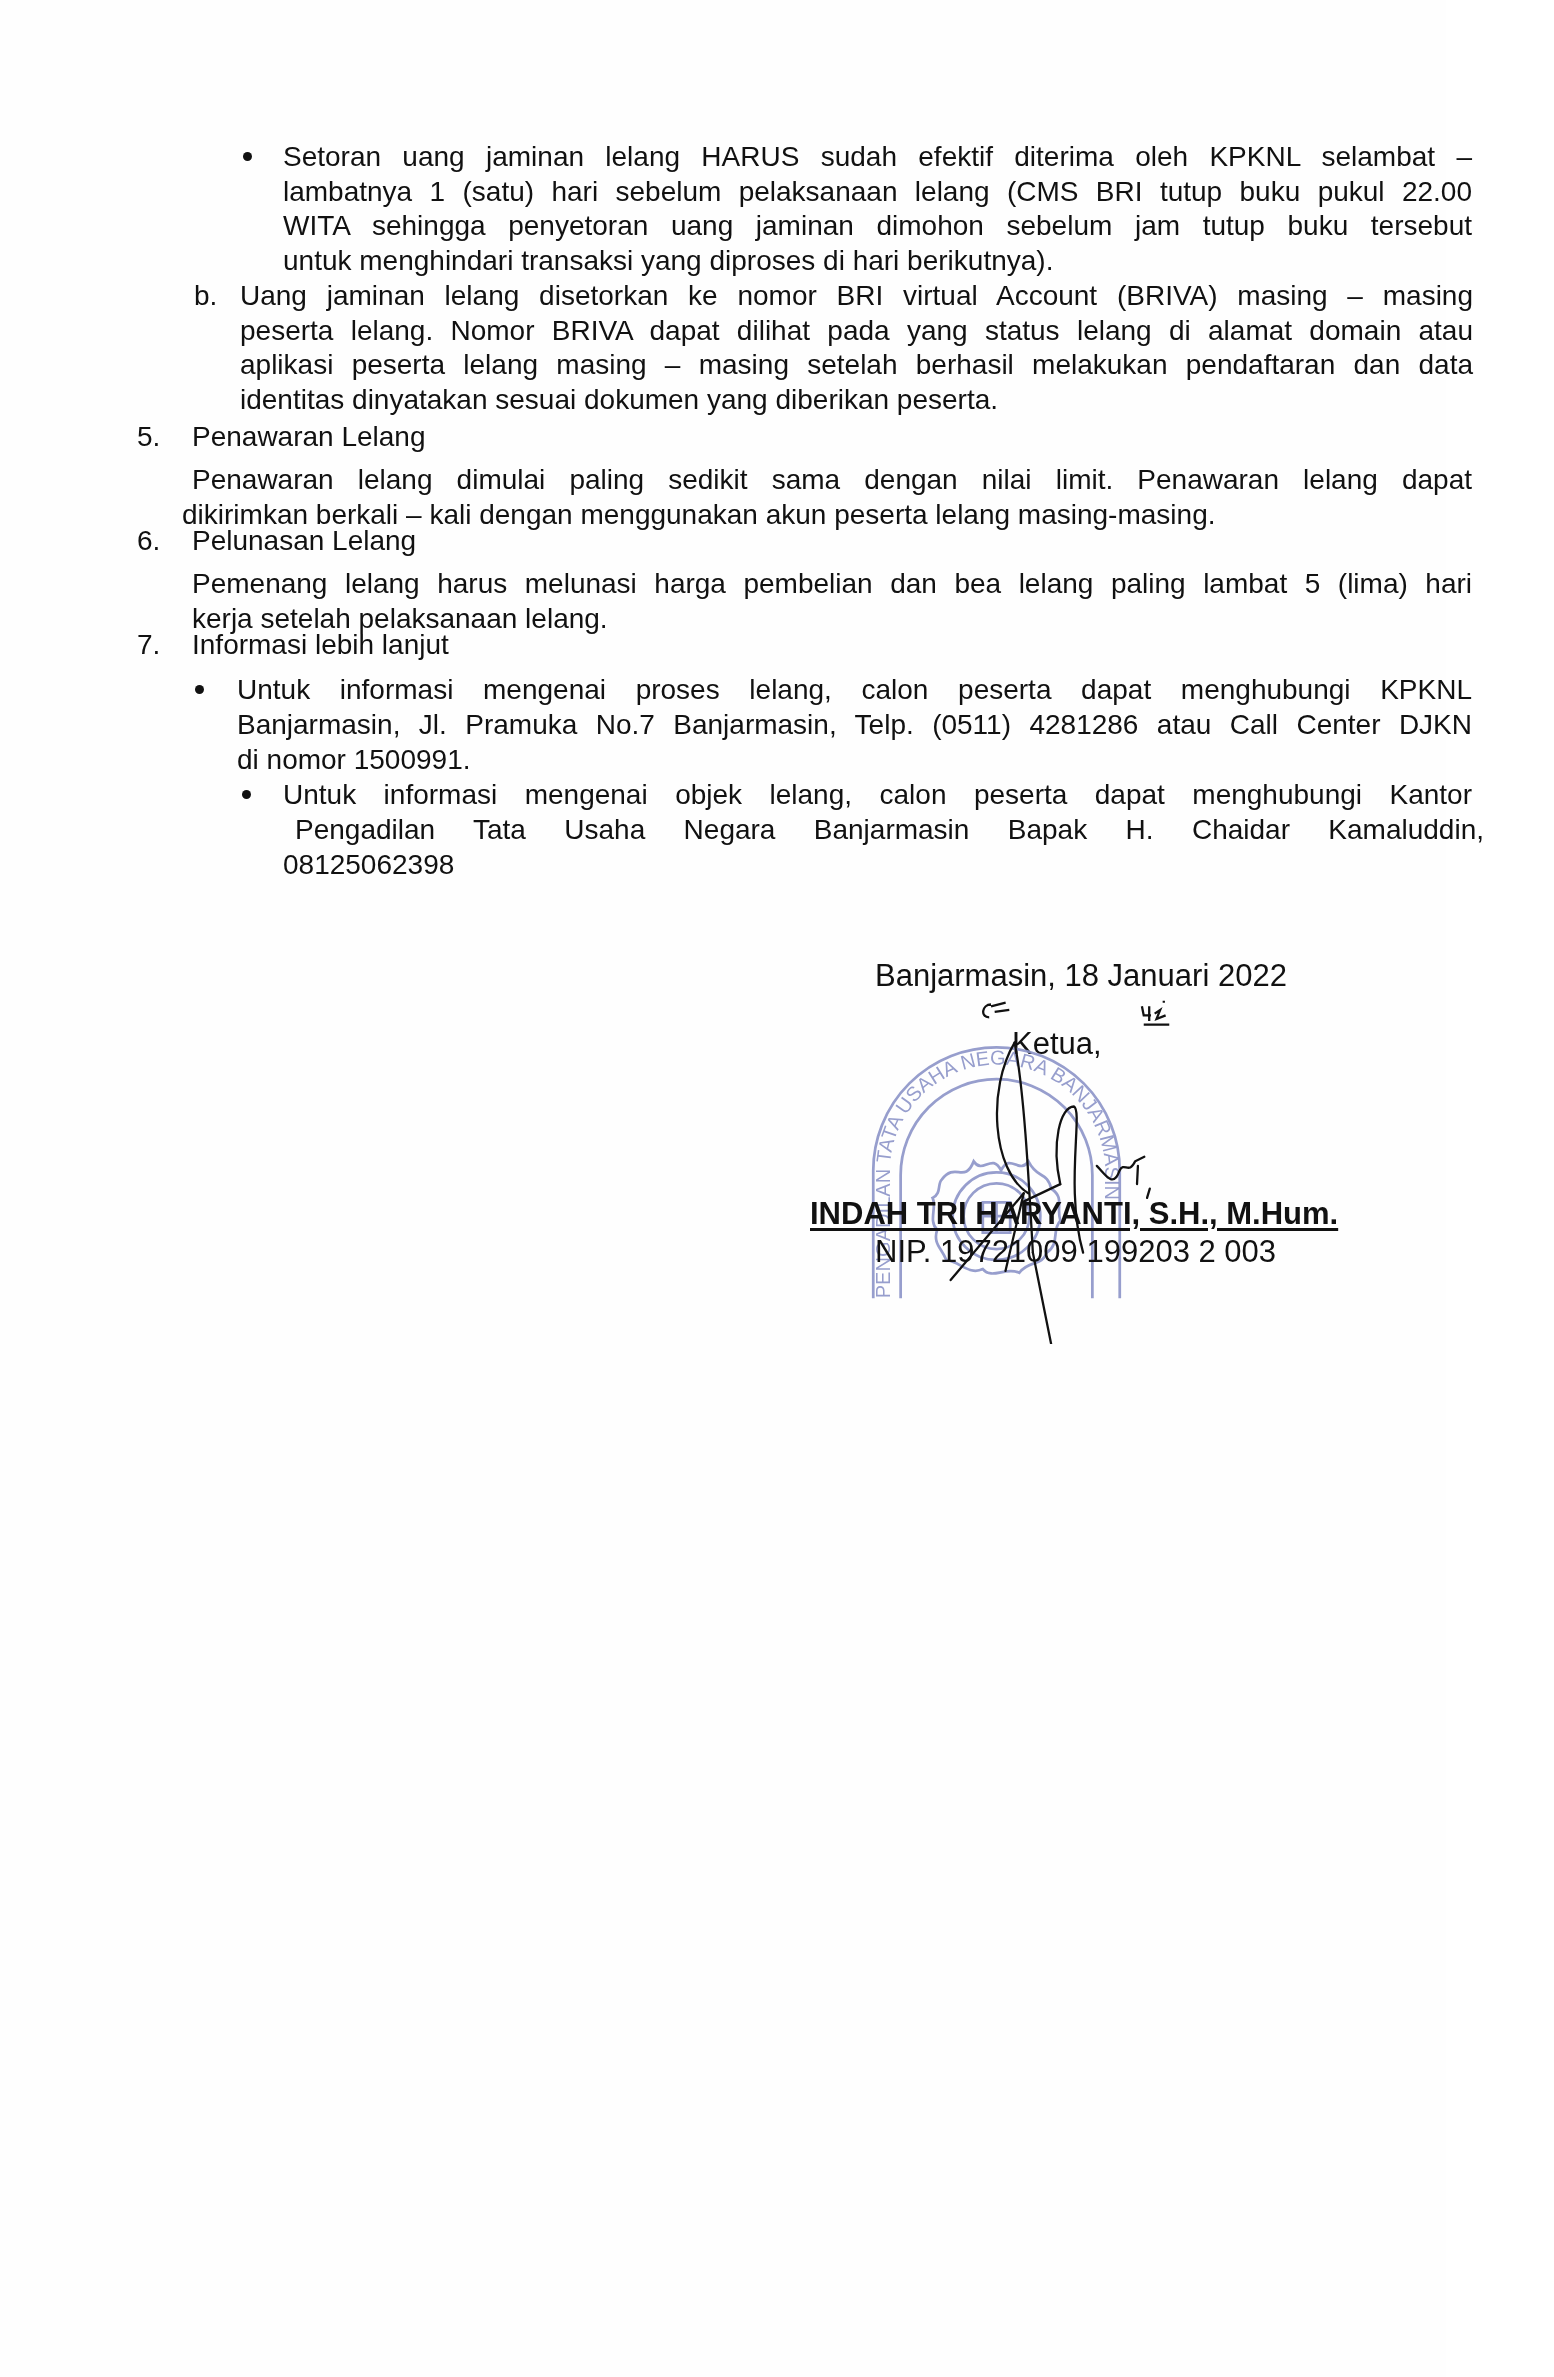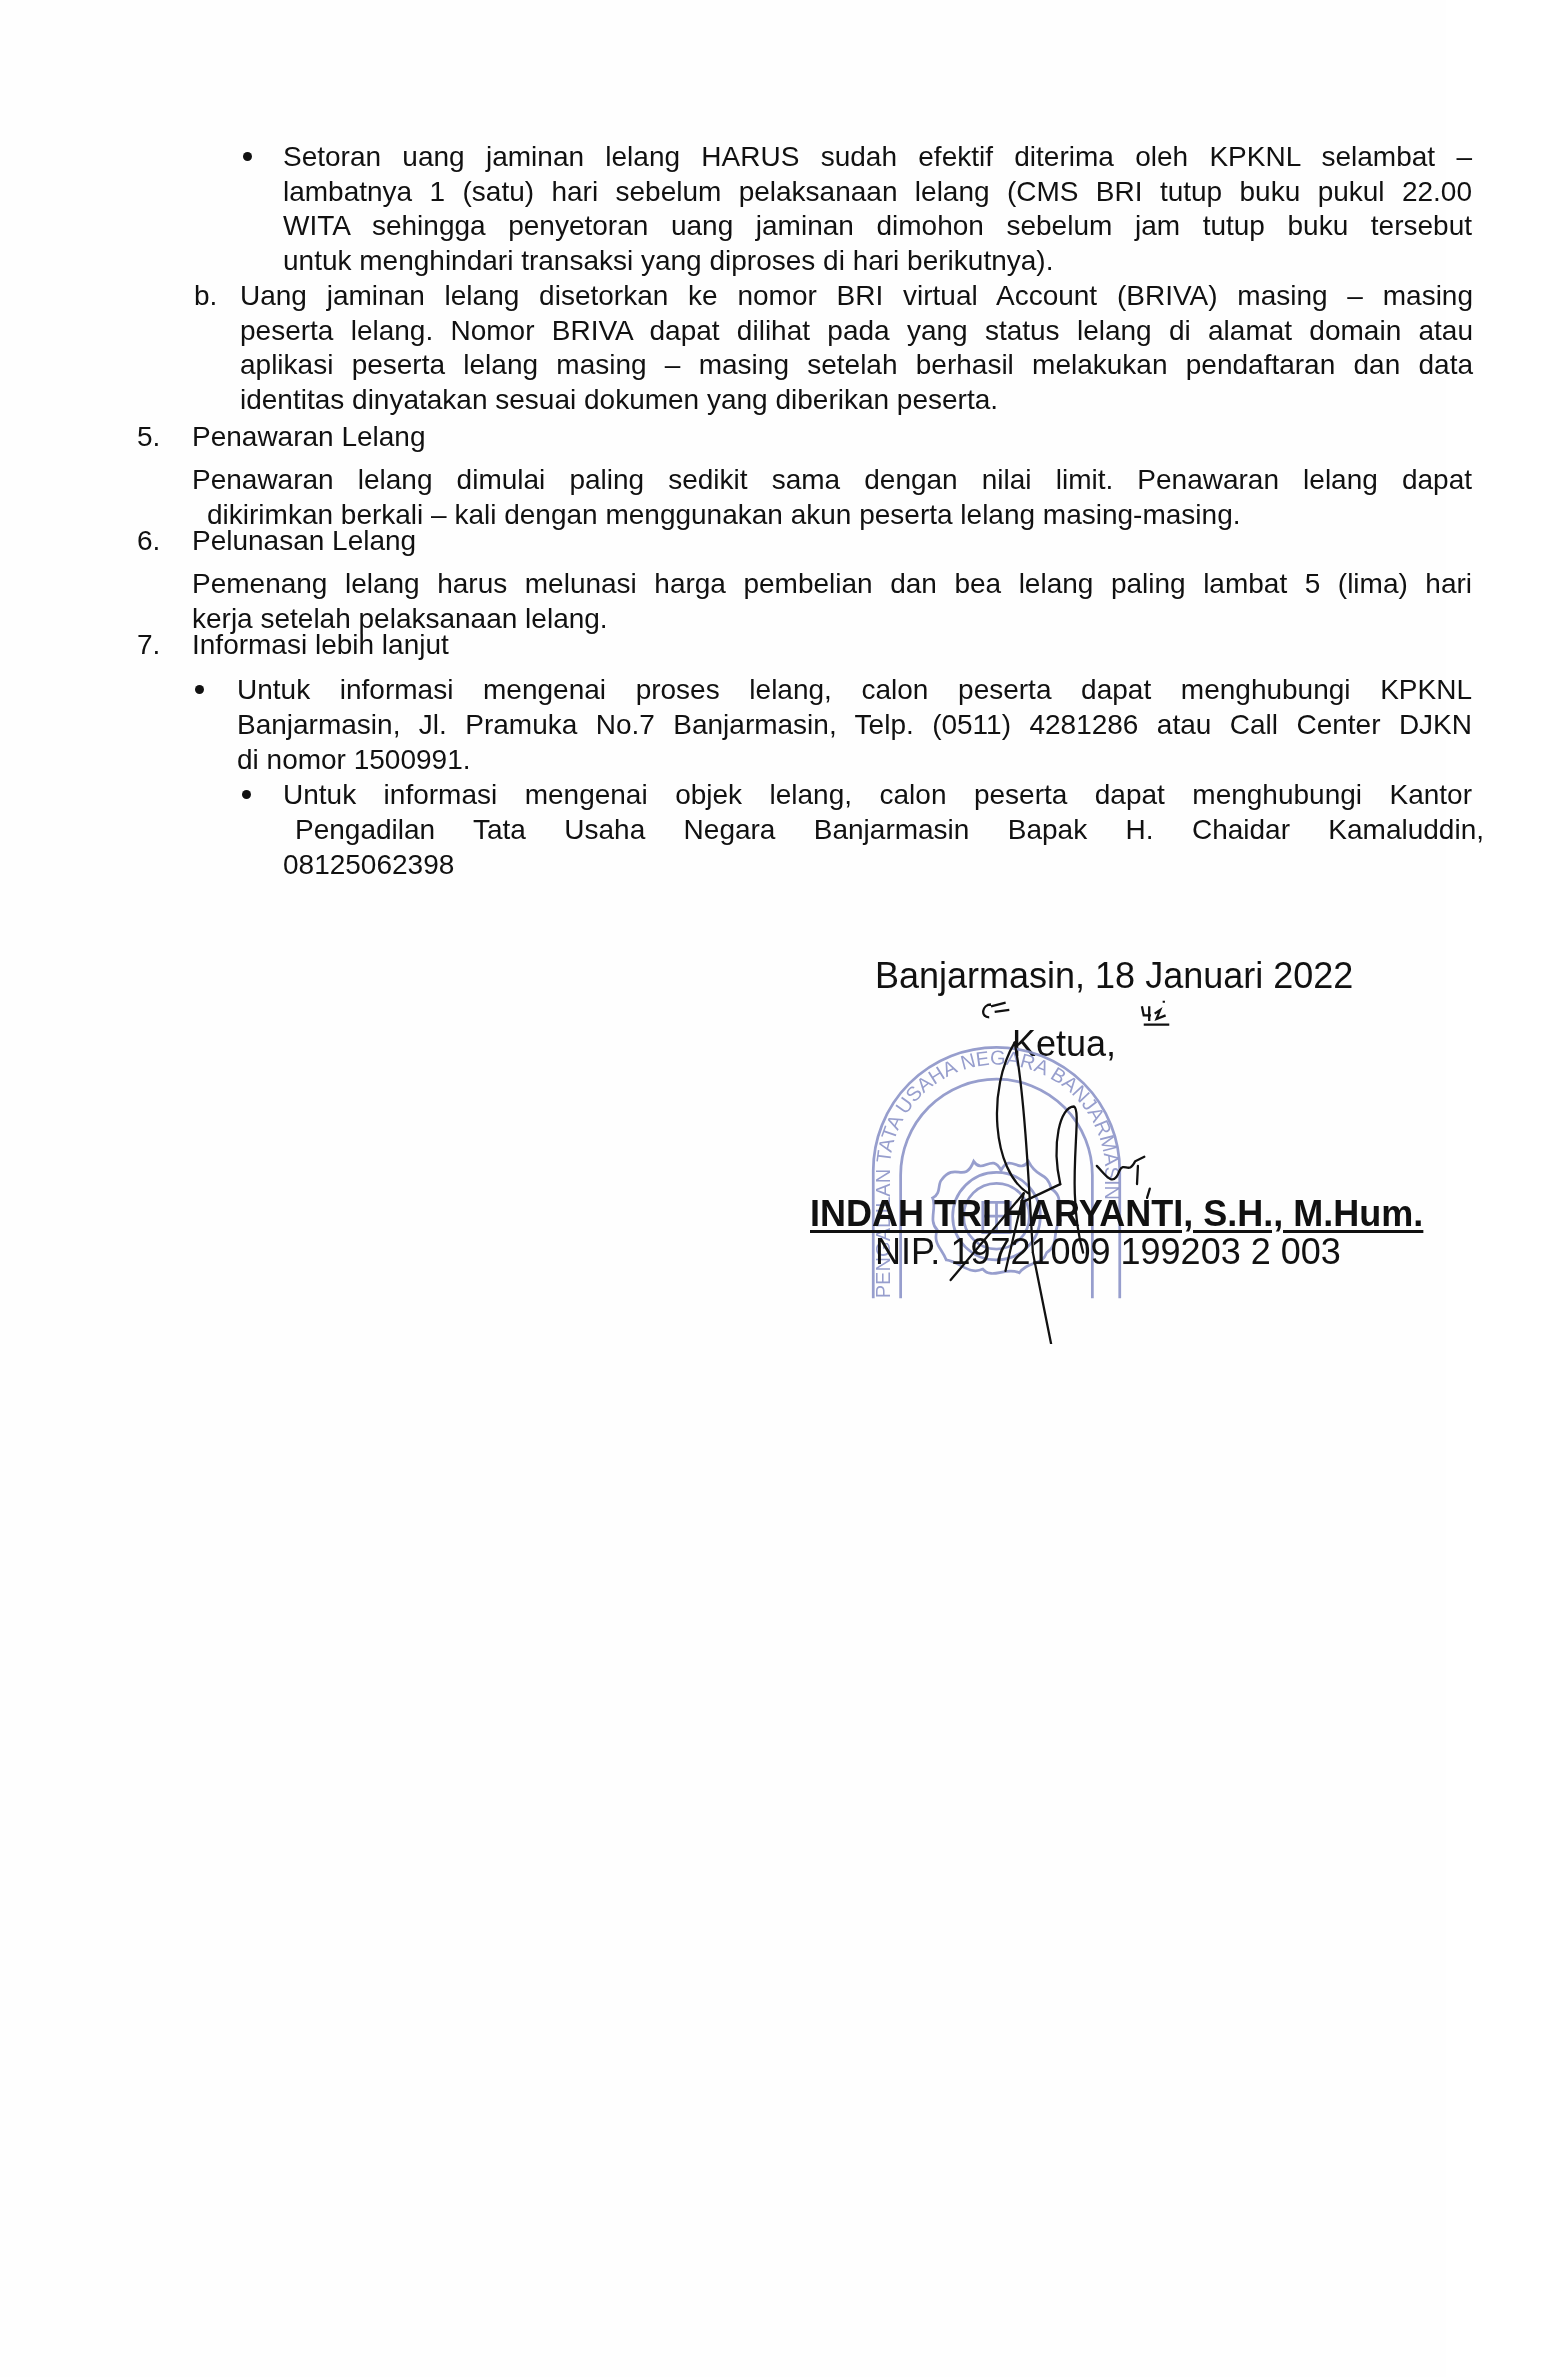--- a/index.html
+++ b/index.html
@@ -3,21 +3,21 @@
 <meta charset="utf-8">
 <style>
   html, body { margin:0; padding:0; background:#ffffff; }
   body { width:1554px; height:2377px; position:relative; overflow:hidden;
          font-family:"Liberation Sans", sans-serif; color:#111111; }
   .page { position:absolute; left:0; top:0; width:1446px; height:2377px; background:#fefefe; }
   .line { position:absolute; font-size:28px; line-height:35px; white-space:nowrap; letter-spacing:0px; }
   .just { text-align:justify; text-align-last:justify; white-space:normal; }
   .marker { position:absolute; font-size:28px; line-height:35px; }
   .bullet { position:absolute; width:9.1px; height:9.1px; border-radius:50%; background:#111; }
-  .sig { position:absolute; font-size:36px; line-height:35px; white-space:nowrap; }
+  .sig { position:absolute; font-size:31px; line-height:35px; white-space:nowrap; }
   .name { font-weight:bold; text-decoration:underline; text-underline-offset:3.7px; }
   svg { position:absolute; }
 </style>
 </head>
 <body>
 
 <div class="page">
 
   <div class="bullet" style="left:243px; top:152px;"></div>
   <div class="line just" style="left:283px; top:139px; width:1189px;">Setoran uang jaminan lelang HARUS sudah efektif diterima oleh KPKNL selambat –</div>
@@ -27,21 +27,21 @@
 
   <div class="marker" style="left:194px; top:278px;">b.</div>
   <div class="line just" style="left:240px; top:278px; width:1233px;">Uang jaminan lelang disetorkan ke nomor BRI virtual Account (BRIVA) masing – masing</div>
   <div class="line just" style="left:240px; top:313px; width:1233px;">peserta lelang. Nomor BRIVA dapat dilihat pada yang status lelang di alamat domain atau</div>
   <div class="line just" style="left:240px; top:347px; width:1233px;">aplikasi peserta lelang masing – masing setelah berhasil melakukan pendaftaran dan data</div>
   <div class="line" style="left:240px; top:382px;">identitas dinyatakan sesuai dokumen yang diberikan peserta.</div>
 
   <div class="marker" style="left:137px; top:419px;">5.</div>
   <div class="line" style="left:192px; top:419px;">Penawaran Lelang</div>
   <div class="line just" style="left:192px; top:462px; width:1280px;">Penawaran lelang dimulai paling sedikit sama dengan nilai limit. Penawaran lelang dapat</div>
-  <div class="line" style="left:207px; top:497px;text-align:center;">dikirimkan berkali – kali dengan menggunakan akun peserta lelang masing-masing.</div>
+  <div class="line" style="left:182px; top:497px;text-align:center;">dikirimkan berkali – kali dengan menggunakan akun peserta lelang masing-masing.</div>
 
   <div class="marker" style="left:137px; top:523px;">6.</div>
   <div class="line" style="left:192px; top:523px;">Pelunasan Lelang</div>
   <div class="line just" style="left:192px; top:566px; width:1280px;">Pemenang lelang harus melunasi harga pembelian dan bea lelang paling lambat 5 (lima) hari</div>
   <div class="line" style="left:192px; top:601px;">kerja setelah pelaksanaan lelang.</div>
 
   <div class="marker" style="left:137px; top:627px;">7.</div>
   <div class="line" style="left:192px; top:627px;">Informasi lebih lanjut</div>
 
   <div class="bullet" style="left:195px; top:685px;"></div>

